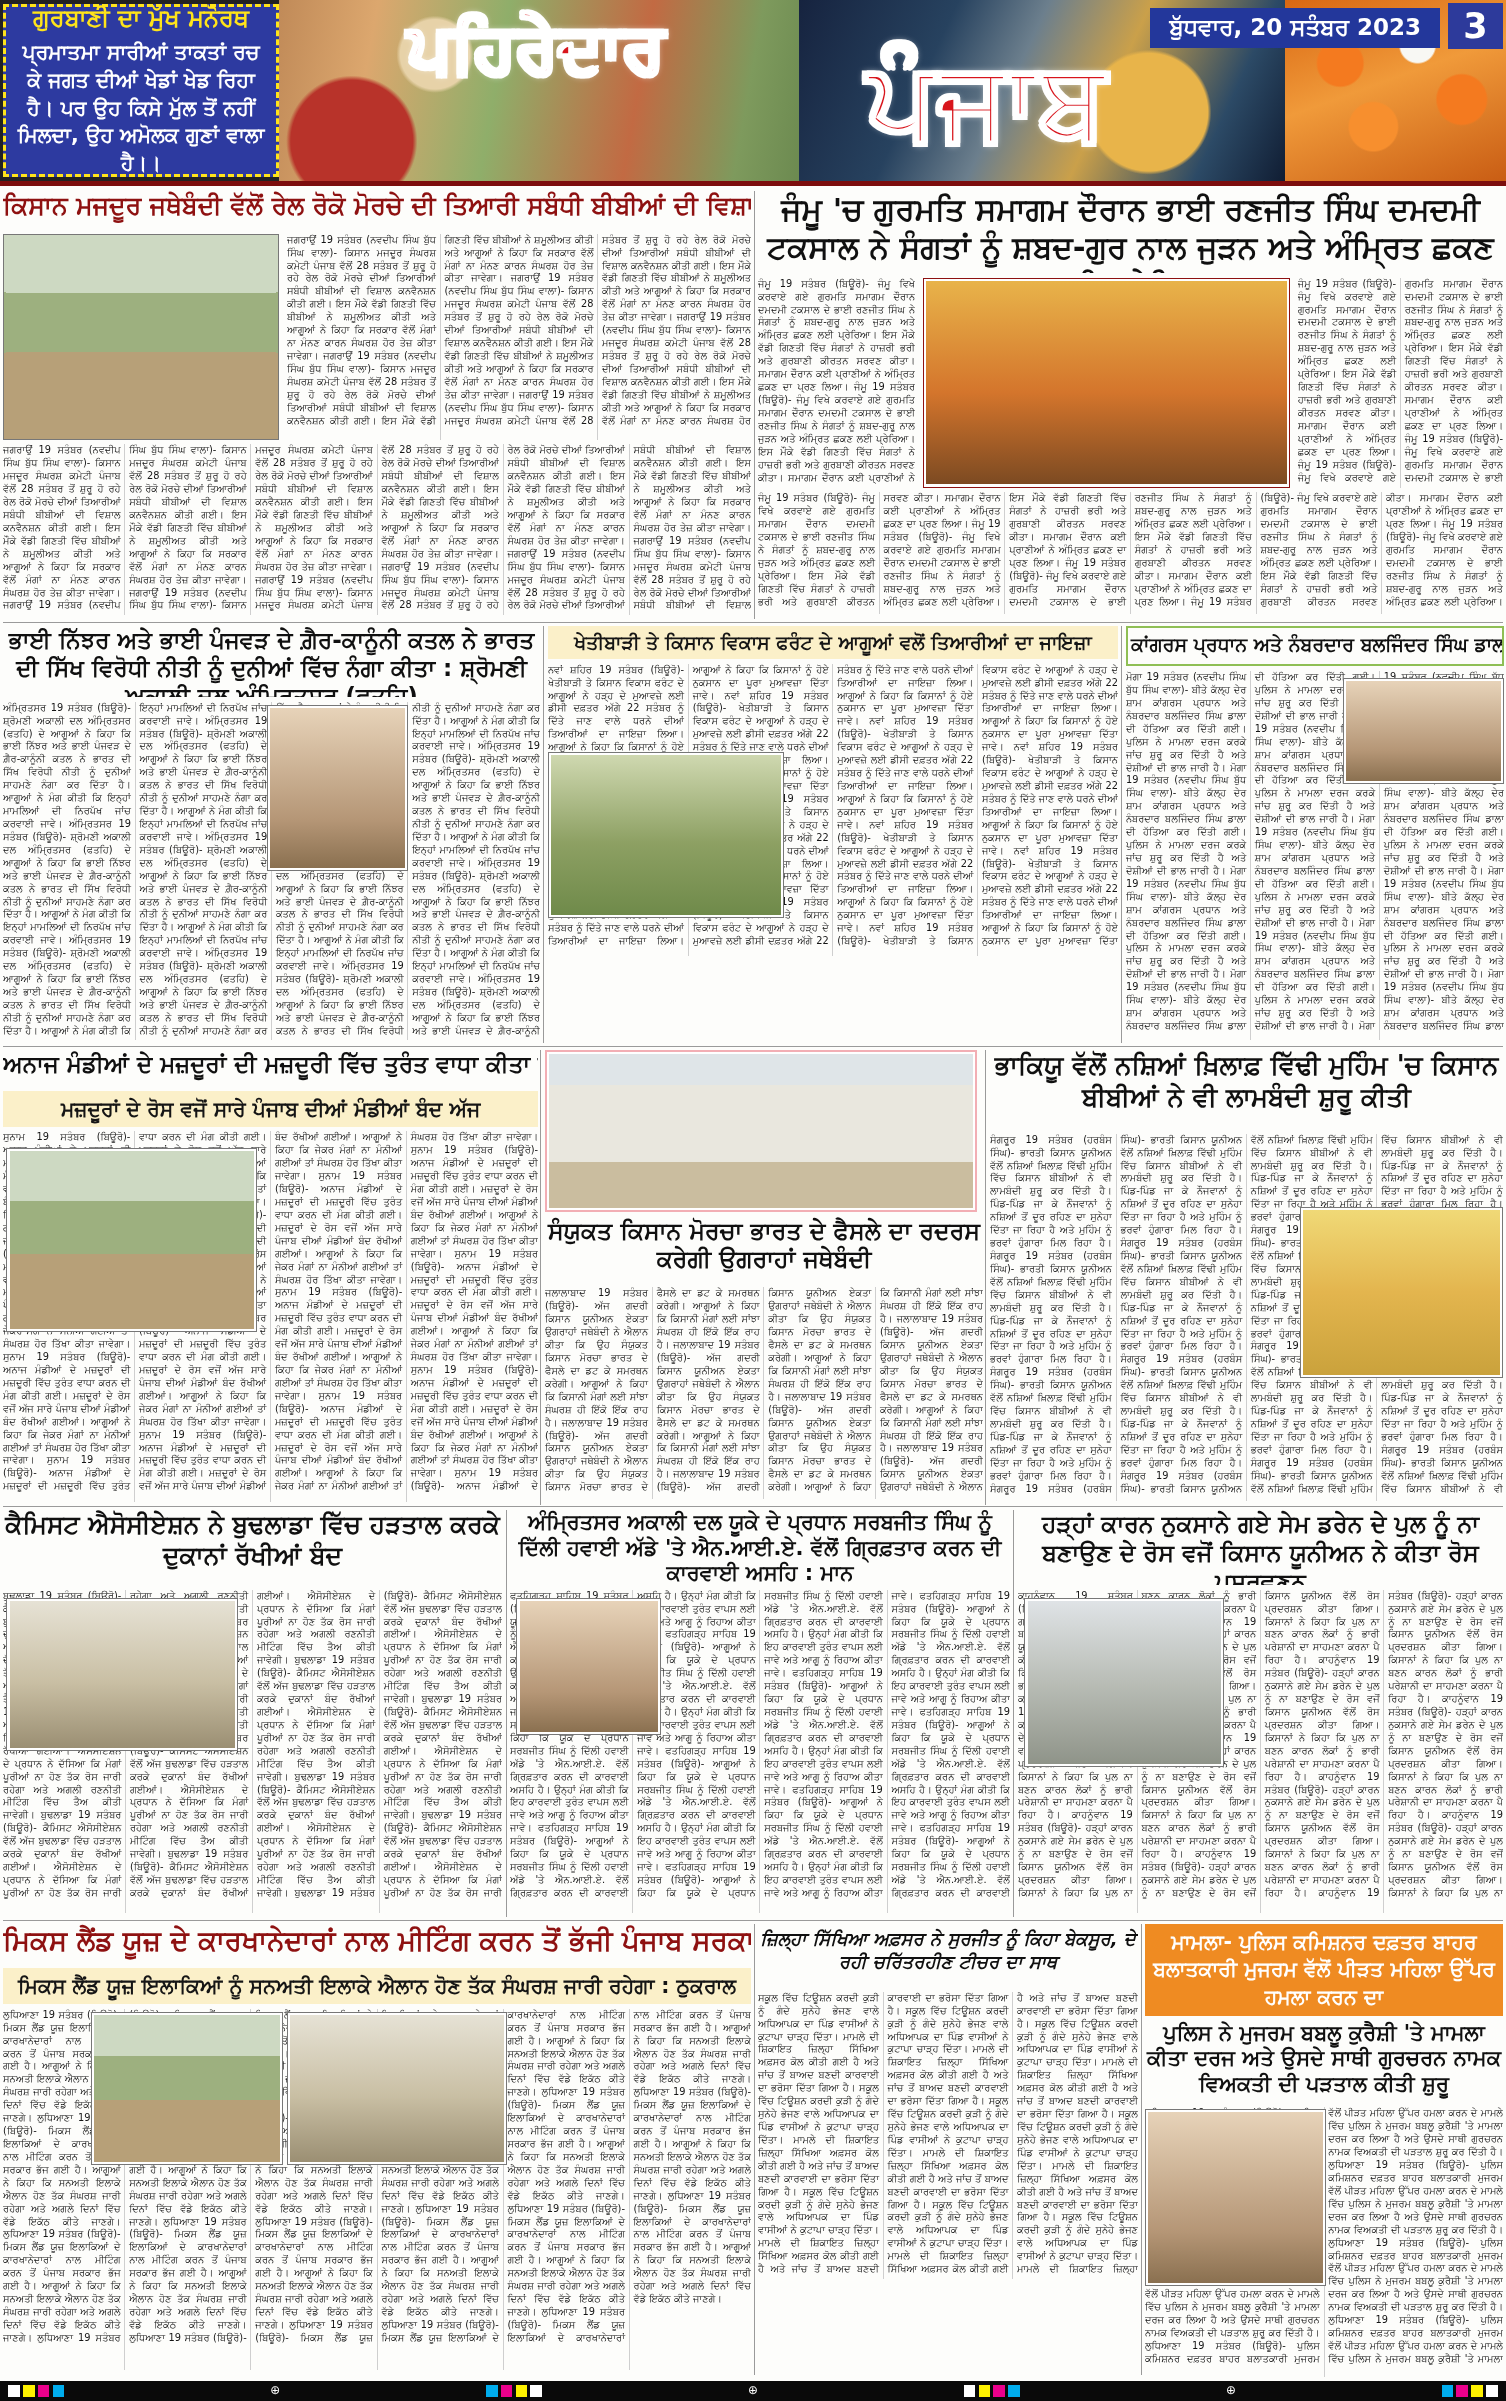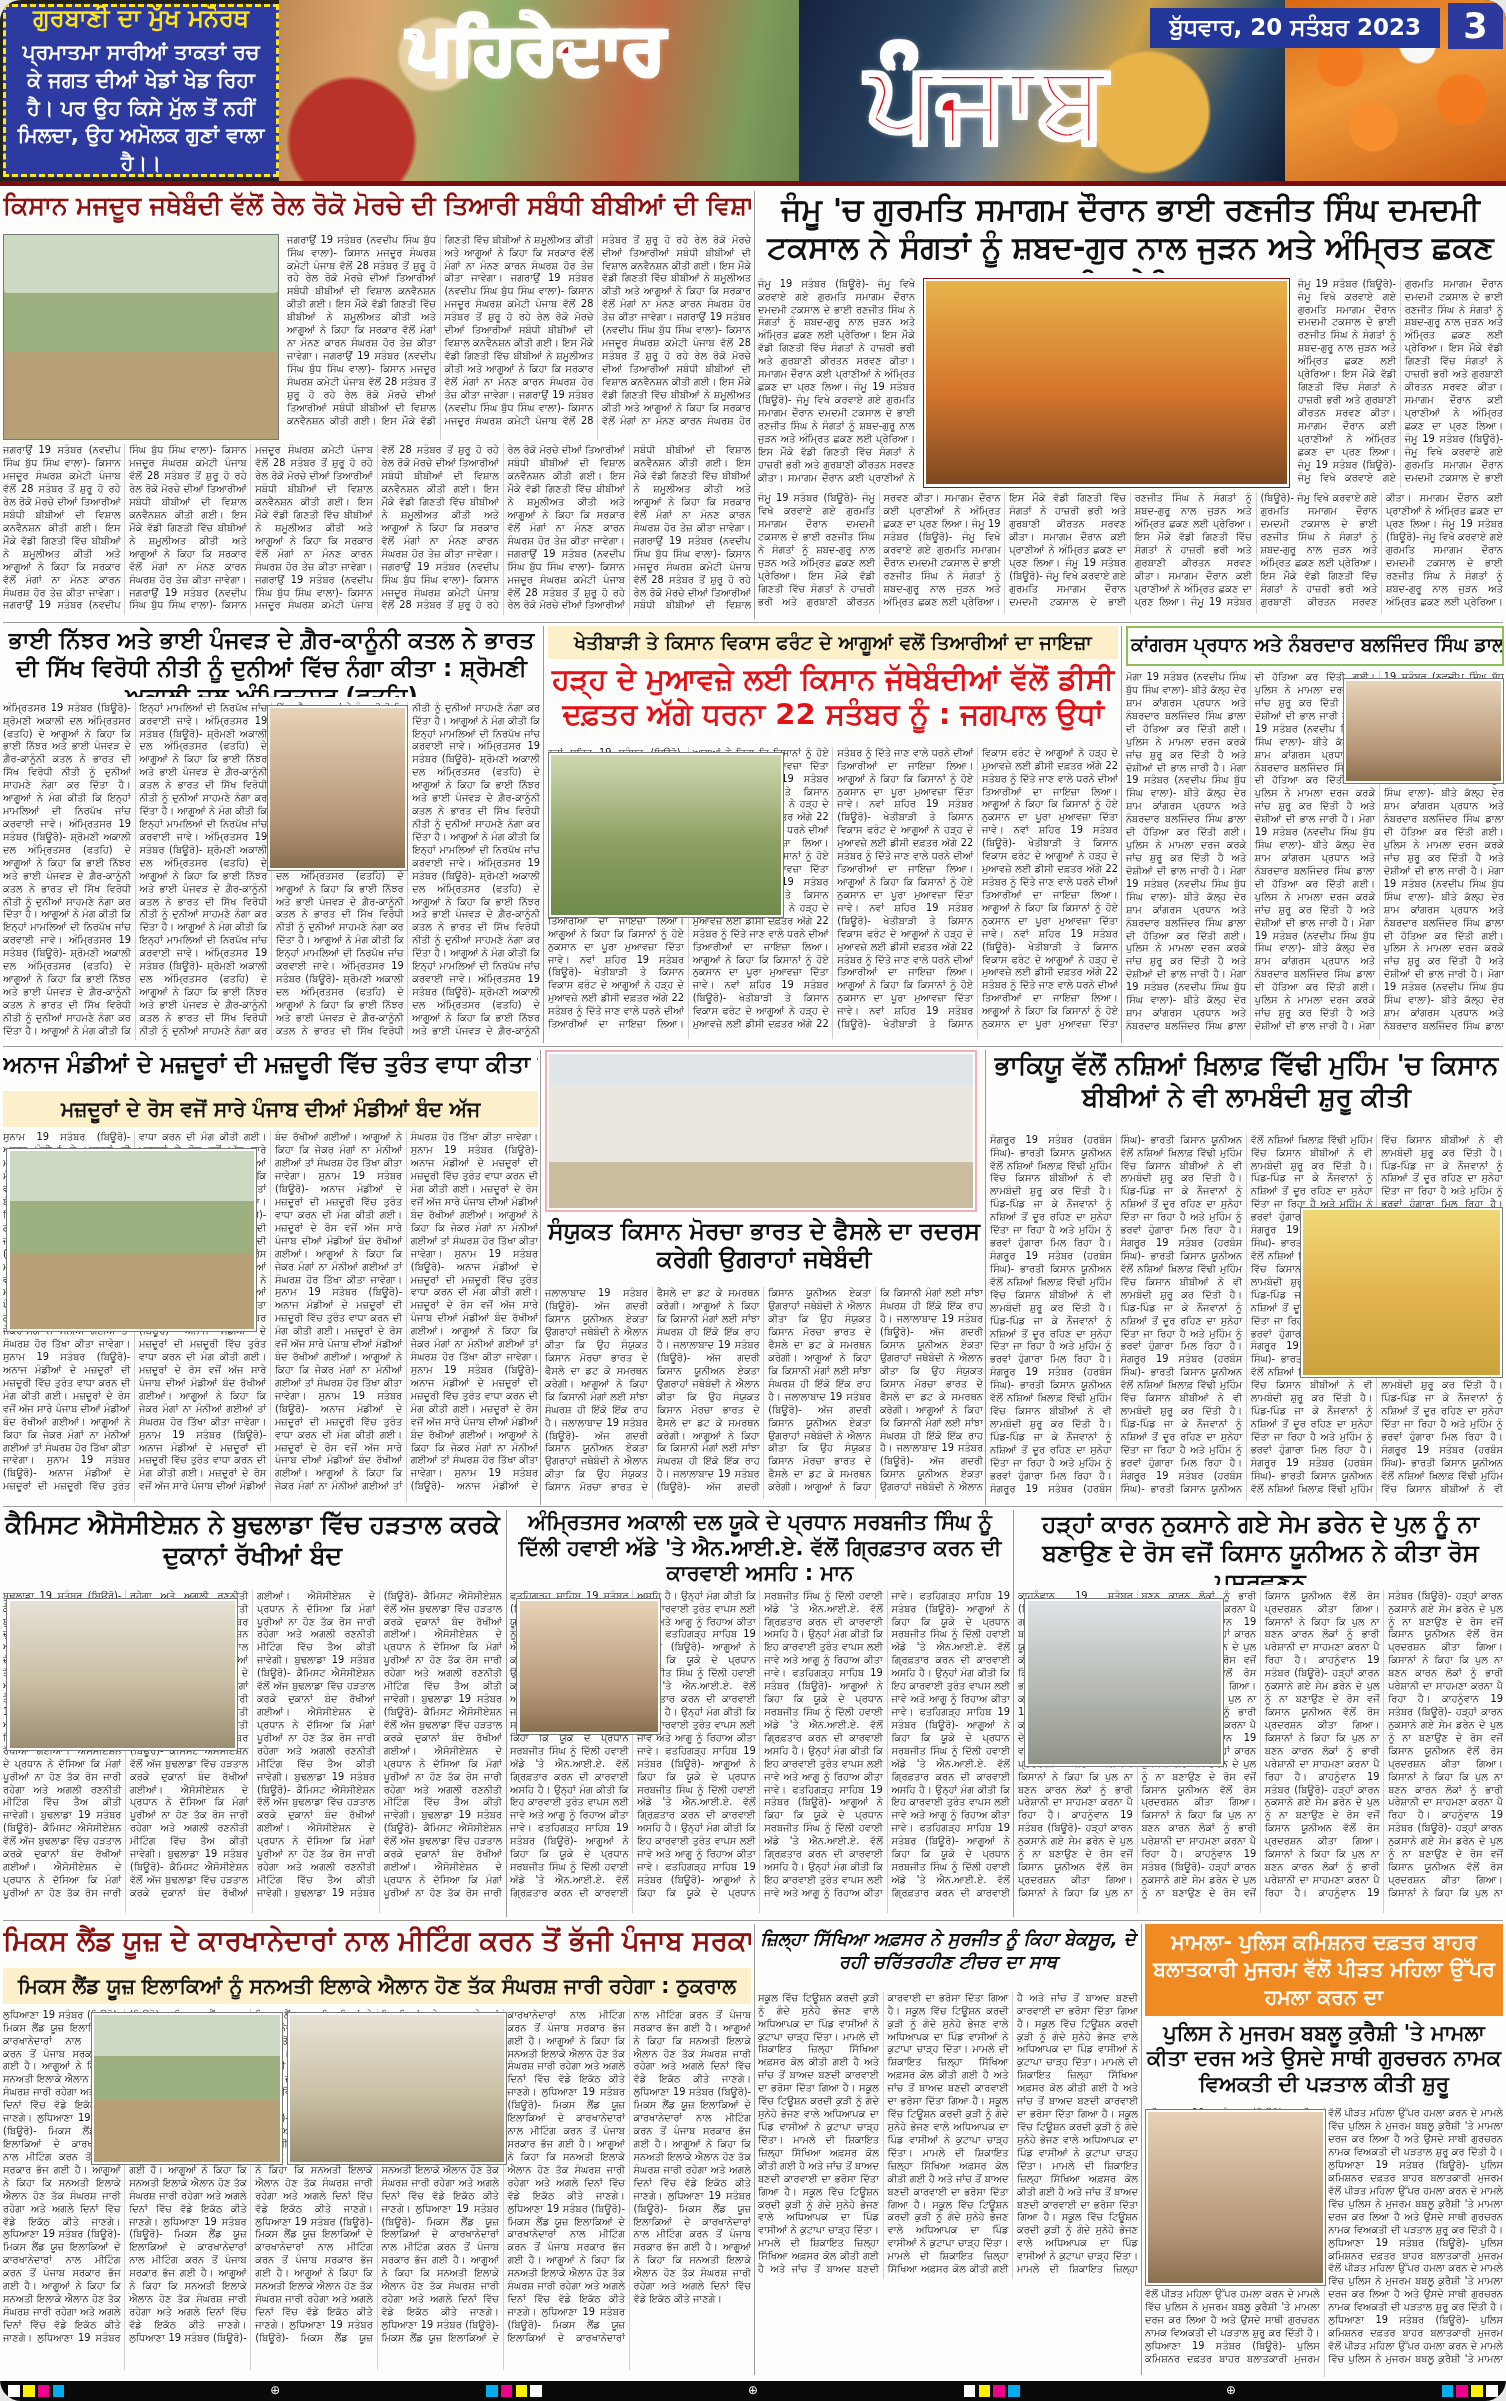--- a/index.html
+++ b/index.html
@@ -1,16 +1,16 @@
 <!DOCTYPE html>
 <html style="font-size:12.6px"><head>
 <meta charset="utf-8">
 <style>
   html,body{margin:0;padding:0;background:#e8e8e8;font-family:"DejaVu Sans","Liberation Sans",sans-serif;}
-  .page{position:relative;width:1506px;height:2401px;background:#fdfdfb;margin:0 auto;overflow:hidden;border-radius:21px;}
+  .page{position:relative;width:1506px;height:2401px;background:#fdfdfb;margin:0 auto;overflow:hidden;}
   
   .masthead{position:absolute;left:0;top:0;width:1506px;height:181px;background:#222;border-bottom:5.5px solid #7c0d0d;overflow:hidden;}
   .mh-img{position:absolute;top:0;height:181px;}
   .mh-left{left:279px;width:520px;background:
     radial-gradient(circle at 14% 78%, #b8332a 0 13%, rgba(0,0,0,0) 14%),
     radial-gradient(circle at 30% 30%, #e7d2a8 0 9%, rgba(0,0,0,0) 10%),
     linear-gradient(100deg,#c08a58,#dca76e 18%,#8fae6a 42%,#c26a43 68%,#7e9a5d 88%,#6c8a50);}
   .mh-mid{left:799px;width:486px;background:
     radial-gradient(circle at 72% 62%, #e8b44a 0 16%, rgba(0,0,0,0) 17%),
     linear-gradient(115deg,#16233f,#27425f 28%,#6c7f8d 44%,#caa04a 62%,#2c4a66 84%,#101d33);}
@@ -111,21 +111,20 @@
     <div class="cols" style="margin-top:4.7px;height:338px;column-count:4;">ਅੰਮ੍ਰਿਤਸਰ 19 ਸਤੰਬਰ (ਬਿਊਰੋ)- ਸ਼੍ਰੋਮਣੀ ਅਕਾਲੀ ਦਲ ਅੰਮ੍ਰਿਤਸਰ (ਫਤਹਿ) ਦੇ ਆਗੂਆਂ ਨੇ ਕਿਹਾ ਕਿ ਭਾਈ ਨਿੱਝਰ ਅਤੇ ਭਾਈ ਪੰਜਵੜ ਦੇ ਗ਼ੈਰ-ਕਾਨੂੰਨੀ ਕਤਲ ਨੇ ਭਾਰਤ ਦੀ ਸਿੱਖ ਵਿਰੋਧੀ ਨੀਤੀ ਨੂੰ ਦੁਨੀਆਂ ਸਾਹਮਣੇ ਨੰਗਾ ਕਰ ਦਿੱਤਾ ਹੈ। ਆਗੂਆਂ ਨੇ ਮੰਗ ਕੀਤੀ ਕਿ ਇਨ੍ਹਾਂ ਮਾਮਲਿਆਂ ਦੀ ਨਿਰਪੱਖ ਜਾਂਚ ਕਰਵਾਈ ਜਾਵੇ। ਅੰਮ੍ਰਿਤਸਰ 19 ਸਤੰਬਰ (ਬਿਊਰੋ)- ਸ਼੍ਰੋਮਣੀ ਅਕਾਲੀ ਦਲ ਅੰਮ੍ਰਿਤਸਰ (ਫਤਹਿ) ਦੇ ਆਗੂਆਂ ਨੇ ਕਿਹਾ ਕਿ ਭਾਈ ਨਿੱਝਰ ਅਤੇ ਭਾਈ ਪੰਜਵੜ ਦੇ ਗ਼ੈਰ-ਕਾਨੂੰਨੀ ਕਤਲ ਨੇ ਭਾਰਤ ਦੀ ਸਿੱਖ ਵਿਰੋਧੀ ਨੀਤੀ ਨੂੰ ਦੁਨੀਆਂ ਸਾਹਮਣੇ ਨੰਗਾ ਕਰ ਦਿੱਤਾ ਹੈ। ਆਗੂਆਂ ਨੇ ਮੰਗ ਕੀਤੀ ਕਿ ਇਨ੍ਹਾਂ ਮਾਮਲਿਆਂ ਦੀ ਨਿਰਪੱਖ ਜਾਂਚ ਕਰਵਾਈ ਜਾਵੇ। ਅੰਮ੍ਰਿਤਸਰ 19 ਸਤੰਬਰ (ਬਿਊਰੋ)- ਸ਼੍ਰੋਮਣੀ ਅਕਾਲੀ ਦਲ ਅੰਮ੍ਰਿਤਸਰ (ਫਤਹਿ) ਦੇ ਆਗੂਆਂ ਨੇ ਕਿਹਾ ਕਿ ਭਾਈ ਨਿੱਝਰ ਅਤੇ ਭਾਈ ਪੰਜਵੜ ਦੇ ਗ਼ੈਰ-ਕਾਨੂੰਨੀ ਕਤਲ ਨੇ ਭਾਰਤ ਦੀ ਸਿੱਖ ਵਿਰੋਧੀ ਨੀਤੀ ਨੂੰ ਦੁਨੀਆਂ ਸਾਹਮਣੇ ਨੰਗਾ ਕਰ ਦਿੱਤਾ ਹੈ। ਆਗੂਆਂ ਨੇ ਮੰਗ ਕੀਤੀ ਕਿ ਇਨ੍ਹਾਂ ਮਾਮਲਿਆਂ ਦੀ ਨਿਰਪੱਖ ਜਾਂਚ ਕਰਵਾਈ ਜਾਵੇ। ਅੰਮ੍ਰਿਤਸਰ 19 ਸਤੰਬਰ (ਬਿਊਰੋ)- ਸ਼੍ਰੋਮਣੀ ਅਕਾਲੀ ਦਲ ਅੰਮ੍ਰਿਤਸਰ (ਫਤਹਿ) ਦੇ ਆਗੂਆਂ ਨੇ ਕਿਹਾ ਕਿ ਭਾਈ ਨਿੱਝਰ ਅਤੇ ਭਾਈ ਪੰਜਵੜ ਦੇ ਗ਼ੈਰ-ਕਾਨੂੰਨੀ ਕਤਲ ਨੇ ਭਾਰਤ ਦੀ ਸਿੱਖ ਵਿਰੋਧੀ ਨੀਤੀ ਨੂੰ ਦੁਨੀਆਂ ਸਾਹਮਣੇ ਨੰਗਾ ਕਰ ਦਿੱਤਾ ਹੈ। ਆਗੂਆਂ ਨੇ ਮੰਗ ਕੀਤੀ ਕਿ ਇਨ੍ਹਾਂ ਮਾਮਲਿਆਂ ਦੀ ਨਿਰਪੱਖ ਜਾਂਚ ਕਰਵਾਈ ਜਾਵੇ। ਅੰਮ੍ਰਿਤਸਰ 19 ਸਤੰਬਰ (ਬਿਊਰੋ)- ਸ਼੍ਰੋਮਣੀ ਅਕਾਲੀ ਦਲ ਅੰਮ੍ਰਿਤਸਰ (ਫਤਹਿ) ਦੇ ਆਗੂਆਂ ਨੇ ਕਿਹਾ ਕਿ ਭਾਈ ਨਿੱਝਰ ਅਤੇ ਭਾਈ ਪੰਜਵੜ ਦੇ ਗ਼ੈਰ-ਕਾਨੂੰਨੀ ਕਤਲ ਨੇ ਭਾਰਤ ਦੀ ਸਿੱਖ ਵਿਰੋਧੀ ਨੀਤੀ ਨੂੰ ਦੁਨੀਆਂ ਸਾਹਮਣੇ ਨੰਗਾ ਕਰ ਦਿੱਤਾ ਹੈ। ਆਗੂਆਂ ਨੇ ਮੰਗ ਕੀਤੀ ਕਿ ਇਨ੍ਹਾਂ ਮਾਮਲਿਆਂ ਦੀ ਨਿਰਪੱਖ ਜਾਂਚ ਕਰਵਾਈ ਜਾਵੇ। ਅੰਮ੍ਰਿਤਸਰ 19 ਸਤੰਬਰ (ਬਿਊਰੋ)- ਸ਼੍ਰੋਮਣੀ ਅਕਾਲੀ ਦਲ ਅੰਮ੍ਰਿਤਸਰ (ਫਤਹਿ) ਦੇ ਆਗੂਆਂ ਨੇ ਕਿਹਾ ਕਿ ਭਾਈ ਨਿੱਝਰ ਅਤੇ ਭਾਈ ਪੰਜਵੜ ਦੇ ਗ਼ੈਰ-ਕਾਨੂੰਨੀ ਕਤਲ ਨੇ ਭਾਰਤ ਦੀ ਸਿੱਖ ਵਿਰੋਧੀ ਨੀਤੀ ਨੂੰ ਦੁਨੀਆਂ ਸਾਹਮਣੇ ਨੰਗਾ ਕਰ ਦਿੱਤਾ ਹੈ। ਆਗੂਆਂ ਨੇ ਮੰਗ ਕੀਤੀ ਕਿ ਇਨ੍ਹਾਂ ਮਾਮਲਿਆਂ ਦੀ ਨਿਰਪੱਖ ਜਾਂਚ ਕਰਵਾਈ ਜਾਵੇ। ਅੰਮ੍ਰਿਤਸਰ 19 ਸਤੰਬਰ (ਬਿਊਰੋ)- ਸ਼੍ਰੋਮਣੀ ਅਕਾਲੀ ਦਲ ਅੰਮ੍ਰਿਤਸਰ (ਫਤਹਿ) ਦੇ ਆਗੂਆਂ ਨੇ ਕਿਹਾ ਕਿ ਭਾਈ ਨਿੱਝਰ ਅਤੇ ਭਾਈ ਪੰਜਵੜ ਦੇ ਗ਼ੈਰ-ਕਾਨੂੰਨੀ ਕਤਲ ਨੇ ਭਾਰਤ ਦੀ ਸਿੱਖ ਵਿਰੋਧੀ ਨੀਤੀ ਨੂੰ ਦੁਨੀਆਂ ਸਾਹਮਣੇ ਨੰਗਾ ਕਰ ਦਿੱਤਾ ਹੈ। ਆਗੂਆਂ ਨੇ ਮੰਗ ਕੀਤੀ ਕਿ ਇਨ੍ਹਾਂ ਮਾਮਲਿਆਂ ਦੀ ਨਿਰਪੱਖ ਜਾਂਚ ਕਰਵਾਈ ਜਾਵੇ। ਅੰਮ੍ਰਿਤਸਰ 19 ਸਤੰਬਰ (ਬਿਊਰੋ)- ਸ਼੍ਰੋਮਣੀ ਅਕਾਲੀ ਦਲ ਅੰਮ੍ਰਿਤਸਰ (ਫਤਹਿ) ਦੇ ਆਗੂਆਂ ਨੇ ਕਿਹਾ ਕਿ ਭਾਈ ਨਿੱਝਰ ਅਤੇ ਭਾਈ ਪੰਜਵੜ ਦੇ ਗ਼ੈਰ-ਕਾਨੂੰਨੀ ਕਤਲ ਨੇ ਭਾਰਤ ਦੀ ਸਿੱਖ ਵਿਰੋਧੀ ਨੀਤੀ ਨੂੰ ਦੁਨੀਆਂ ਸਾਹਮਣੇ ਨੰਗਾ ਕਰ ਦਿੱਤਾ ਹੈ। ਆਗੂਆਂ ਨੇ ਮੰਗ ਕੀਤੀ ਕਿ ਇਨ੍ਹਾਂ ਮਾਮਲਿਆਂ ਦੀ ਨਿਰਪੱਖ ਜਾਂਚ ਕਰਵਾਈ ਜਾਵੇ। ਅੰਮ੍ਰਿਤਸਰ 19 ਸਤੰਬਰ (ਬਿਊਰੋ)- ਸ਼੍ਰੋਮਣੀ ਅਕਾਲੀ ਦਲ ਅੰਮ੍ਰਿਤਸਰ (ਫਤਹਿ) ਦੇ ਆਗੂਆਂ ਨੇ ਕਿਹਾ ਕਿ ਭਾਈ ਨਿੱਝਰ ਅਤੇ ਭਾਈ ਪੰਜਵੜ ਦੇ ਗ਼ੈਰ-ਕਾਨੂੰਨੀ ਕਤਲ ਨੇ ਭਾਰਤ ਦੀ ਸਿੱਖ ਵਿਰੋਧੀ ਨੀਤੀ ਨੂੰ ਦੁਨੀਆਂ ਸਾਹਮਣੇ ਨੰਗਾ ਕਰ ਦਿੱਤਾ ਹੈ। ਆਗੂਆਂ ਨੇ ਮੰਗ ਕੀਤੀ ਕਿ ਇਨ੍ਹਾਂ ਮਾਮਲਿਆਂ ਦੀ ਨਿਰਪੱਖ ਜਾਂਚ ਕਰਵਾਈ ਜਾਵੇ। ਅੰਮ੍ਰਿਤਸਰ 19 ਸਤੰਬਰ (ਬਿਊਰੋ)- ਸ਼੍ਰੋਮਣੀ ਅਕਾਲੀ ਦਲ ਅੰਮ੍ਰਿਤਸਰ (ਫਤਹਿ) ਦੇ ਆਗੂਆਂ ਨੇ ਕਿਹਾ ਕਿ ਭਾਈ ਨਿੱਝਰ ਅਤੇ ਭਾਈ ਪੰਜਵੜ ਦੇ ਗ਼ੈਰ-ਕਾਨੂੰਨੀ ਕਤਲ ਨੇ ਭਾਰਤ ਦੀ ਸਿੱਖ ਵਿਰੋਧੀ ਨੀਤੀ ਨੂੰ ਦੁਨੀਆਂ ਸਾਹਮਣੇ ਨੰਗਾ ਕਰ ਦਿੱਤਾ ਹੈ। ਆਗੂਆਂ ਨੇ ਮੰਗ ਕੀਤੀ ਕਿ ਇਨ੍ਹਾਂ ਮਾਮਲਿਆਂ ਦੀ ਨਿਰਪੱਖ ਜਾਂਚ ਕਰਵਾਈ ਜਾਵੇ। ਅੰਮ੍ਰਿਤਸਰ 19 ਸਤੰਬਰ (ਬਿਊਰੋ)- ਸ਼੍ਰੋਮਣੀ ਅਕਾਲੀ ਦਲ ਅੰਮ੍ਰਿਤਸਰ (ਫਤਹਿ) ਦੇ ਆਗੂਆਂ ਨੇ ਕਿਹਾ ਕਿ ਭਾਈ ਨਿੱਝਰ ਅਤੇ ਭਾਈ ਪੰਜਵੜ ਦੇ ਗ਼ੈਰ-ਕਾਨੂੰਨੀ ਕਤਲ ਨੇ ਭਾਰਤ ਦੀ ਸਿੱਖ ਵਿਰੋਧੀ ਨੀਤੀ ਨੂੰ ਦੁਨੀਆਂ ਸਾਹਮਣੇ ਨੰਗਾ ਕਰ ਦਿੱਤਾ ਹੈ। ਆਗੂਆਂ ਨੇ ਮੰਗ ਕੀਤੀ ਕਿ ਇਨ੍ਹਾਂ ਮਾਮਲਿਆਂ ਦੀ ਨਿਰਪੱਖ ਜਾਂਚ ਕਰਵਾਈ ਜਾਵੇ। ਅੰਮ੍ਰਿਤਸਰ 19 ਸਤੰਬਰ (ਬਿਊਰੋ)- ਸ਼੍ਰੋਮਣੀ ਅਕਾਲੀ ਦਲ ਅੰਮ੍ਰਿਤਸਰ (ਫਤਹਿ) ਦੇ ਆਗੂਆਂ ਨੇ ਕਿਹਾ ਕਿ ਭਾਈ ਨਿੱਝਰ ਅਤੇ ਭਾਈ ਪੰਜਵੜ ਦੇ ਗ਼ੈਰ-ਕਾਨੂੰਨੀ ਕਤਲ ਨੇ ਭਾਰਤ ਦੀ ਸਿੱਖ ਵਿਰੋਧੀ ਨੀਤੀ ਨੂੰ ਦੁਨੀਆਂ ਸਾਹਮਣੇ ਨੰਗਾ ਕਰ ਦਿੱਤਾ ਹੈ। ਆਗੂਆਂ ਨੇ ਮੰਗ ਕੀਤੀ ਕਿ ਇਨ੍ਹਾਂ ਮਾਮਲਿਆਂ ਦੀ ਨਿਰਪੱਖ ਜਾਂਚ ਕਰਵਾਈ ਜਾਵੇ। ਅੰਮ੍ਰਿਤਸਰ 19 ਸਤੰਬਰ (ਬਿਊਰੋ)- ਸ਼੍ਰੋਮਣੀ ਅਕਾਲੀ ਦਲ ਅੰਮ੍ਰਿਤਸਰ (ਫਤਹਿ) ਦੇ ਆਗੂਆਂ ਨੇ ਕਿਹਾ ਕਿ ਭਾਈ ਨਿੱਝਰ ਅਤੇ ਭਾਈ ਪੰਜਵੜ ਦੇ ਗ਼ੈਰ-ਕਾਨੂੰਨੀ ਕਤਲ ਨੇ ਭਾਰਤ ਦੀ ਸਿੱਖ ਵਿਰੋਧੀ ਨੀਤੀ ਨੂੰ ਦੁਨੀਆਂ ਸਾਹਮਣੇ ਨੰਗਾ ਕਰ ਦਿੱਤਾ ਹੈ। ਆਗੂਆਂ ਨੇ ਮੰਗ ਕੀਤੀ ਕਿ ਇਨ੍ਹਾਂ ਮਾਮਲਿਆਂ ਦੀ ਨਿਰਪੱਖ ਜਾਂਚ ਕਰਵਾਈ ਜਾਵੇ। ਅੰਮ੍ਰਿਤਸਰ 19 ਸਤੰਬਰ (ਬਿਊਰੋ)- ਸ਼੍ਰੋਮਣੀ ਅਕਾਲੀ ਦਲ ਅੰਮ੍ਰਿਤਸਰ (ਫਤਹਿ) ਦੇ ਆਗੂਆਂ ਨੇ ਕਿਹਾ ਕਿ ਭਾਈ ਨਿੱਝਰ ਅਤੇ ਭਾਈ ਪੰਜਵੜ ਦੇ ਗ਼ੈਰ-ਕਾਨੂੰਨੀ ਕਤਲ ਨੇ ਭਾਰਤ ਦੀ ਸਿੱਖ ਵਿਰੋਧੀ ਨੀਤੀ ਨੂੰ ਦੁਨੀਆਂ ਸਾਹਮਣੇ ਨੰਗਾ ਕਰ ਦਿੱਤਾ ਹੈ। ਆਗੂਆਂ ਨੇ ਮੰਗ ਕੀਤੀ ਕਿ ਇਨ੍ਹਾਂ ਮਾਮਲਿਆਂ ਦੀ ਨਿਰਪੱਖ ਜਾਂਚ ਕਰਵਾਈ ਜਾਵੇ।</div>
     <div class="photo photo-a" style="left:264px;top:79px;width:141px;height:166px;">
         <div class="ph-img ph-portrait"></div>
       </div>
   </div>
 
   <div class="vline" style="left:543px;top:626px;height:417px;"></div>
 
   <div class="art" style="left:548px;top:626px;width:570px;height:417px;">
     <div class="kicker" style="height:33px;font-size:19px;">ਖੇਤੀਬਾੜੀ ਤੇ ਕਿਸਾਨ ਵਿਕਾਸ ਫਰੰਟ ਦੇ ਆਗੂਆਂ ਵਲੋਂ ਤਿਆਰੀਆਂ ਦਾ ਜਾਇਜ਼ਾ</div>
-    <div class="hl red" style="font-size:29px;height:80px;margin-top:3.1px;">ਹੜ੍ਹ ਦੇ ਮੁਆਵਜ਼ੇ ਲਈ ਕਿਸਾਨ ਜੱਥੇਬੰਦੀਆਂ ਵੱਲੋਂ ਡੀਸੀ ਦਫ਼ਤਰ ਅੱਗੇ ਧਰਨਾ 22 ਸਤੰਬਰ ਨੂੰ : ਜਗਪਾਲ ਉਧਾਂ</div>
     <div class="cols" style="margin-top:4.7px;height:292px;column-count:4;">ਨਵਾਂ ਸ਼ਹਿਰ 19 ਸਤੰਬਰ (ਬਿਊਰੋ)- ਖੇਤੀਬਾੜੀ ਤੇ ਕਿਸਾਨ ਵਿਕਾਸ ਫਰੰਟ ਦੇ ਆਗੂਆਂ ਨੇ ਹੜ੍ਹ ਦੇ ਮੁਆਵਜ਼ੇ ਲਈ ਡੀਸੀ ਦਫ਼ਤਰ ਅੱਗੇ 22 ਸਤੰਬਰ ਨੂੰ ਦਿੱਤੇ ਜਾਣ ਵਾਲੇ ਧਰਨੇ ਦੀਆਂ ਤਿਆਰੀਆਂ ਦਾ ਜਾਇਜ਼ਾ ਲਿਆ। ਆਗੂਆਂ ਨੇ ਕਿਹਾ ਕਿ ਕਿਸਾਨਾਂ ਨੂੰ ਹੋਏ ਨੁਕਸਾਨ ਦਾ ਪੂਰਾ ਮੁਆਵਜ਼ਾ ਦਿੱਤਾ ਜਾਵੇ। ਨਵਾਂ ਸ਼ਹਿਰ 19 ਸਤੰਬਰ (ਬਿਊਰੋ)- ਖੇਤੀਬਾੜੀ ਤੇ ਕਿਸਾਨ ਵਿਕਾਸ ਫਰੰਟ ਦੇ ਆਗੂਆਂ ਨੇ ਹੜ੍ਹ ਦੇ ਮੁਆਵਜ਼ੇ ਲਈ ਡੀਸੀ ਦਫ਼ਤਰ ਅੱਗੇ 22 ਸਤੰਬਰ ਨੂੰ ਦਿੱਤੇ ਜਾਣ ਵਾਲੇ ਧਰਨੇ ਦੀਆਂ ਤਿਆਰੀਆਂ ਦਾ ਜਾਇਜ਼ਾ ਲਿਆ। ਆਗੂਆਂ ਨੇ ਕਿਹਾ ਕਿ ਕਿਸਾਨਾਂ ਨੂੰ ਹੋਏ ਨੁਕਸਾਨ ਦਾ ਪੂਰਾ ਮੁਆਵਜ਼ਾ ਦਿੱਤਾ ਜਾਵੇ। ਨਵਾਂ ਸ਼ਹਿਰ 19 ਸਤੰਬਰ (ਬਿਊਰੋ)- ਖੇਤੀਬਾੜੀ ਤੇ ਕਿਸਾਨ ਵਿਕਾਸ ਫਰੰਟ ਦੇ ਆਗੂਆਂ ਨੇ ਹੜ੍ਹ ਦੇ ਮੁਆਵਜ਼ੇ ਲਈ ਡੀਸੀ ਦਫ਼ਤਰ ਅੱਗੇ 22 ਸਤੰਬਰ ਨੂੰ ਦਿੱਤੇ ਜਾਣ ਵਾਲੇ ਧਰਨੇ ਦੀਆਂ ਤਿਆਰੀਆਂ ਦਾ ਜਾਇਜ਼ਾ ਲਿਆ। ਆਗੂਆਂ ਨੇ ਕਿਹਾ ਕਿ ਕਿਸਾਨਾਂ ਨੂੰ ਹੋਏ ਨੁਕਸਾਨ ਦਾ ਪੂਰਾ ਮੁਆਵਜ਼ਾ ਦਿੱਤਾ ਜਾਵੇ। ਨਵਾਂ ਸ਼ਹਿਰ 19 ਸਤੰਬਰ (ਬਿਊਰੋ)- ਖੇਤੀਬਾੜੀ ਤੇ ਕਿਸਾਨ ਵਿਕਾਸ ਫਰੰਟ ਦੇ ਆਗੂਆਂ ਨੇ ਹੜ੍ਹ ਦੇ ਮੁਆਵਜ਼ੇ ਲਈ ਡੀਸੀ ਦਫ਼ਤਰ ਅੱਗੇ 22 ਸਤੰਬਰ ਨੂੰ ਦਿੱਤੇ ਜਾਣ ਵਾਲੇ ਧਰਨੇ ਦੀਆਂ ਤਿਆਰੀਆਂ ਦਾ ਜਾਇਜ਼ਾ ਲਿਆ। ਆਗੂਆਂ ਨੇ ਕਿਹਾ ਕਿ ਕਿਸਾਨਾਂ ਨੂੰ ਹੋਏ ਨੁਕਸਾਨ ਦਾ ਪੂਰਾ ਮੁਆਵਜ਼ਾ ਦਿੱਤਾ ਜਾਵੇ। ਨਵਾਂ ਸ਼ਹਿਰ 19 ਸਤੰਬਰ (ਬਿਊਰੋ)- ਖੇਤੀਬਾੜੀ ਤੇ ਕਿਸਾਨ ਵਿਕਾਸ ਫਰੰਟ ਦੇ ਆਗੂਆਂ ਨੇ ਹੜ੍ਹ ਦੇ ਮੁਆਵਜ਼ੇ ਲਈ ਡੀਸੀ ਦਫ਼ਤਰ ਅੱਗੇ 22 ਸਤੰਬਰ ਨੂੰ ਦਿੱਤੇ ਜਾਣ ਵਾਲੇ ਧਰਨੇ ਦੀਆਂ ਤਿਆਰੀਆਂ ਦਾ ਜਾਇਜ਼ਾ ਲਿਆ। ਆਗੂਆਂ ਨੇ ਕਿਹਾ ਕਿ ਕਿਸਾਨਾਂ ਨੂੰ ਹੋਏ ਨੁਕਸਾਨ ਦਾ ਪੂਰਾ ਮੁਆਵਜ਼ਾ ਦਿੱਤਾ ਜਾਵੇ। ਨਵਾਂ ਸ਼ਹਿਰ 19 ਸਤੰਬਰ (ਬਿਊਰੋ)- ਖੇਤੀਬਾੜੀ ਤੇ ਕਿਸਾਨ ਵਿਕਾਸ ਫਰੰਟ ਦੇ ਆਗੂਆਂ ਨੇ ਹੜ੍ਹ ਦੇ ਮੁਆਵਜ਼ੇ ਲਈ ਡੀਸੀ ਦਫ਼ਤਰ ਅੱਗੇ 22 ਸਤੰਬਰ ਨੂੰ ਦਿੱਤੇ ਜਾਣ ਵਾਲੇ ਧਰਨੇ ਦੀਆਂ ਤਿਆਰੀਆਂ ਦਾ ਜਾਇਜ਼ਾ ਲਿਆ। ਆਗੂਆਂ ਨੇ ਕਿਹਾ ਕਿ ਕਿਸਾਨਾਂ ਨੂੰ ਹੋਏ ਨੁਕਸਾਨ ਦਾ ਪੂਰਾ ਮੁਆਵਜ਼ਾ ਦਿੱਤਾ ਜਾਵੇ। ਨਵਾਂ ਸ਼ਹਿਰ 19 ਸਤੰਬਰ (ਬਿਊਰੋ)- ਖੇਤੀਬਾੜੀ ਤੇ ਕਿਸਾਨ ਵਿਕਾਸ ਫਰੰਟ ਦੇ ਆਗੂਆਂ ਨੇ ਹੜ੍ਹ ਦੇ ਮੁਆਵਜ਼ੇ ਲਈ ਡੀਸੀ ਦਫ਼ਤਰ ਅੱਗੇ 22 ਸਤੰਬਰ ਨੂੰ ਦਿੱਤੇ ਜਾਣ ਵਾਲੇ ਧਰਨੇ ਦੀਆਂ ਤਿਆਰੀਆਂ ਦਾ ਜਾਇਜ਼ਾ ਲਿਆ। ਆਗੂਆਂ ਨੇ ਕਿਹਾ ਕਿ ਕਿਸਾਨਾਂ ਨੂੰ ਹੋਏ ਨੁਕਸਾਨ ਦਾ ਪੂਰਾ ਮੁਆਵਜ਼ਾ ਦਿੱਤਾ ਜਾਵੇ। ਨਵਾਂ ਸ਼ਹਿਰ 19 ਸਤੰਬਰ (ਬਿਊਰੋ)- ਖੇਤੀਬਾੜੀ ਤੇ ਕਿਸਾਨ ਵਿਕਾਸ ਫਰੰਟ ਦੇ ਆਗੂਆਂ ਨੇ ਹੜ੍ਹ ਦੇ ਮੁਆਵਜ਼ੇ ਲਈ ਡੀਸੀ ਦਫ਼ਤਰ ਅੱਗੇ 22 ਸਤੰਬਰ ਨੂੰ ਦਿੱਤੇ ਜਾਣ ਵਾਲੇ ਧਰਨੇ ਦੀਆਂ ਤਿਆਰੀਆਂ ਦਾ ਜਾਇਜ਼ਾ ਲਿਆ। ਆਗੂਆਂ ਨੇ ਕਿਹਾ ਕਿ ਕਿਸਾਨਾਂ ਨੂੰ ਹੋਏ ਨੁਕਸਾਨ ਦਾ ਪੂਰਾ ਮੁਆਵਜ਼ਾ ਦਿੱਤਾ ਜਾਵੇ। ਨਵਾਂ ਸ਼ਹਿਰ 19 ਸਤੰਬਰ (ਬਿਊਰੋ)- ਖੇਤੀਬਾੜੀ ਤੇ ਕਿਸਾਨ ਵਿਕਾਸ ਫਰੰਟ ਦੇ ਆਗੂਆਂ ਨੇ ਹੜ੍ਹ ਦੇ ਮੁਆਵਜ਼ੇ ਲਈ ਡੀਸੀ ਦਫ਼ਤਰ ਅੱਗੇ 22 ਸਤੰਬਰ ਨੂੰ ਦਿੱਤੇ ਜਾਣ ਵਾਲੇ ਧਰਨੇ ਦੀਆਂ ਤਿਆਰੀਆਂ ਦਾ ਜਾਇਜ਼ਾ ਲਿਆ। ਆਗੂਆਂ ਨੇ ਕਿਹਾ ਕਿ ਕਿਸਾਨਾਂ ਨੂੰ ਹੋਏ ਨੁਕਸਾਨ ਦਾ ਪੂਰਾ ਮੁਆਵਜ਼ਾ ਦਿੱਤਾ ਜਾਵੇ। ਨਵਾਂ ਸ਼ਹਿਰ 19 ਸਤੰਬਰ (ਬਿਊਰੋ)- ਖੇਤੀਬਾੜੀ ਤੇ ਕਿਸਾਨ ਵਿਕਾਸ ਫਰੰਟ ਦੇ ਆਗੂਆਂ ਨੇ ਹੜ੍ਹ ਦੇ ਮੁਆਵਜ਼ੇ ਲਈ ਡੀਸੀ ਦਫ਼ਤਰ ਅੱਗੇ 22 ਸਤੰਬਰ ਨੂੰ ਦਿੱਤੇ ਜਾਣ ਵਾਲੇ ਧਰਨੇ ਦੀਆਂ ਤਿਆਰੀਆਂ ਦਾ ਜਾਇਜ਼ਾ ਲਿਆ। ਆਗੂਆਂ ਨੇ ਕਿਹਾ ਕਿ ਕਿਸਾਨਾਂ ਨੂੰ ਹੋਏ ਨੁਕਸਾਨ ਦਾ ਪੂਰਾ ਮੁਆਵਜ਼ਾ ਦਿੱਤਾ ਜਾਵੇ। ਨਵਾਂ ਸ਼ਹਿਰ 19 ਸਤੰਬਰ (ਬਿਊਰੋ)- ਖੇਤੀਬਾੜੀ ਤੇ ਕਿਸਾਨ ਵਿਕਾਸ ਫਰੰਟ ਦੇ ਆਗੂਆਂ ਨੇ ਹੜ੍ਹ ਦੇ ਮੁਆਵਜ਼ੇ ਲਈ ਡੀਸੀ ਦਫ਼ਤਰ ਅੱਗੇ 22 ਸਤੰਬਰ ਨੂੰ ਦਿੱਤੇ ਜਾਣ ਵਾਲੇ ਧਰਨੇ ਦੀਆਂ ਤਿਆਰੀਆਂ ਦਾ ਜਾਇਜ਼ਾ ਲਿਆ। ਆਗੂਆਂ ਨੇ ਕਿਹਾ ਕਿ ਕਿਸਾਨਾਂ ਨੂੰ ਹੋਏ ਨੁਕਸਾਨ ਦਾ ਪੂਰਾ ਮੁਆਵਜ਼ਾ ਦਿੱਤਾ ਜਾਵੇ। ਨਵਾਂ ਸ਼ਹਿਰ 19 ਸਤੰਬਰ (ਬਿਊਰੋ)- ਖੇਤੀਬਾੜੀ ਤੇ ਕਿਸਾਨ ਵਿਕਾਸ ਫਰੰਟ ਦੇ ਆਗੂਆਂ ਨੇ ਹੜ੍ਹ ਦੇ ਮੁਆਵਜ਼ੇ ਲਈ ਡੀਸੀ ਦਫ਼ਤਰ ਅੱਗੇ 22 ਸਤੰਬਰ ਨੂੰ ਦਿੱਤੇ ਜਾਣ ਵਾਲੇ ਧਰਨੇ ਦੀਆਂ ਤਿਆਰੀਆਂ ਦਾ ਜਾਇਜ਼ਾ ਲਿਆ। ਆਗੂਆਂ ਨੇ ਕਿਹਾ ਕਿ ਕਿਸਾਨਾਂ ਨੂੰ ਹੋਏ ਨੁਕਸਾਨ ਦਾ ਪੂਰਾ ਮੁਆਵਜ਼ਾ ਦਿੱਤਾ ਜਾਵੇ।</div>
     <div class="photo photo-a" style="left:0px;top:126px;width:236px;height:166px;">
         <div class="ph-img ph-field"></div>
       </div>
   </div>
 
   <div class="vline" style="left:1121px;top:626px;height:417px;"></div>
 
   <div class="art" style="left:1126px;top:626px;width:378px;height:417px;">
     <div class="hl hl-box-green" style="font-size:19px;height:27px;white-space:nowrap;">ਕਾਂਗਰਸ ਪ੍ਰਧਾਨ ਅਤੇ ਨੰਬਰਦਾਰ ਬਲਜਿੰਦਰ ਸਿੰਘ ਡਾਲਾ ਦੀ ਹੱਤਿਆ</div>

